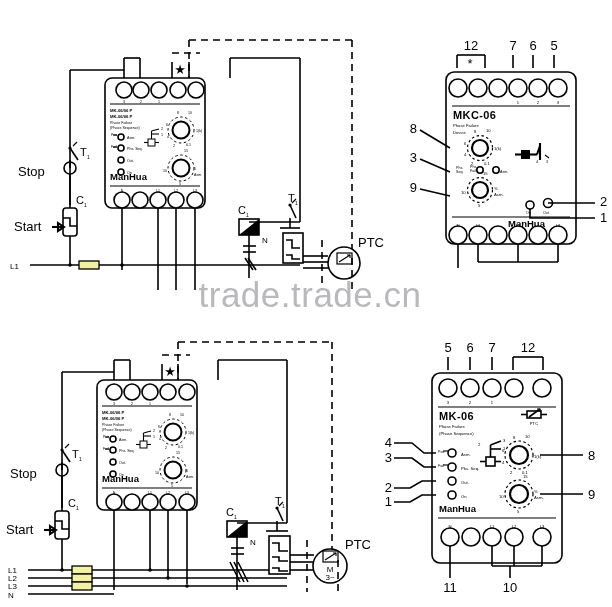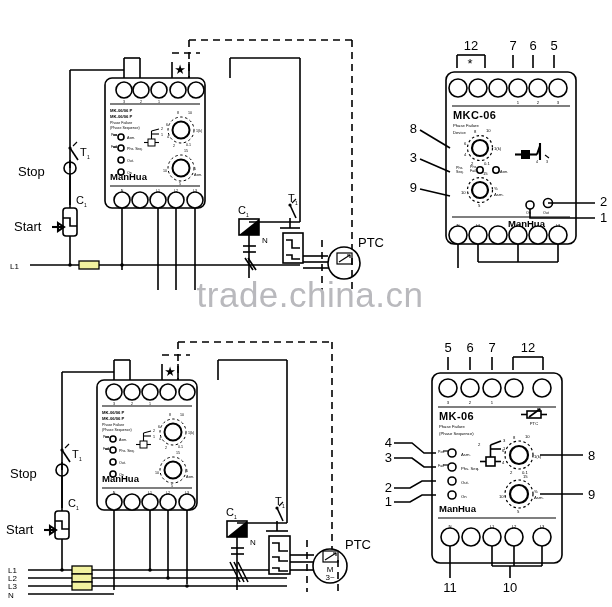--- a/index.html
+++ b/index.html
@@ -717,15 +717,15 @@
       <g>
         <text x="588" y="460" class="callout">8</text>
         <path class="ln lw15" d="M540,455 L583,455"></path>
         <text x="588" y="499" class="callout">9</text>
         <path class="ln lw15" d="M540,494 L583,494"></path>
       </g>
     </g>
 
   </svg>
 
-  <div class="watermark">trade.china.cn</div>
+  <div class="watermark">trade.trade.cn</div>
 
 </div>
 
 </body></html>

